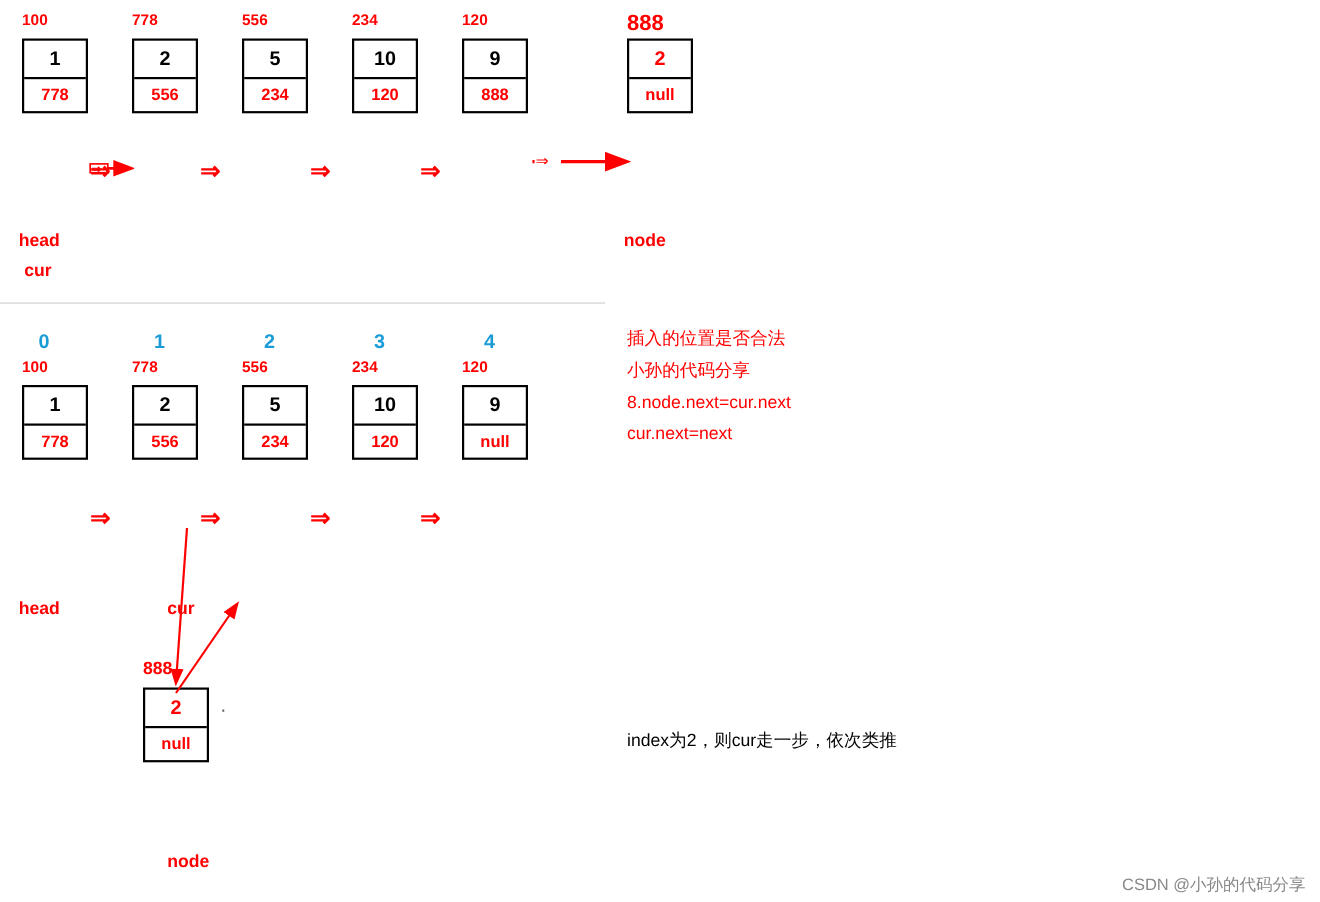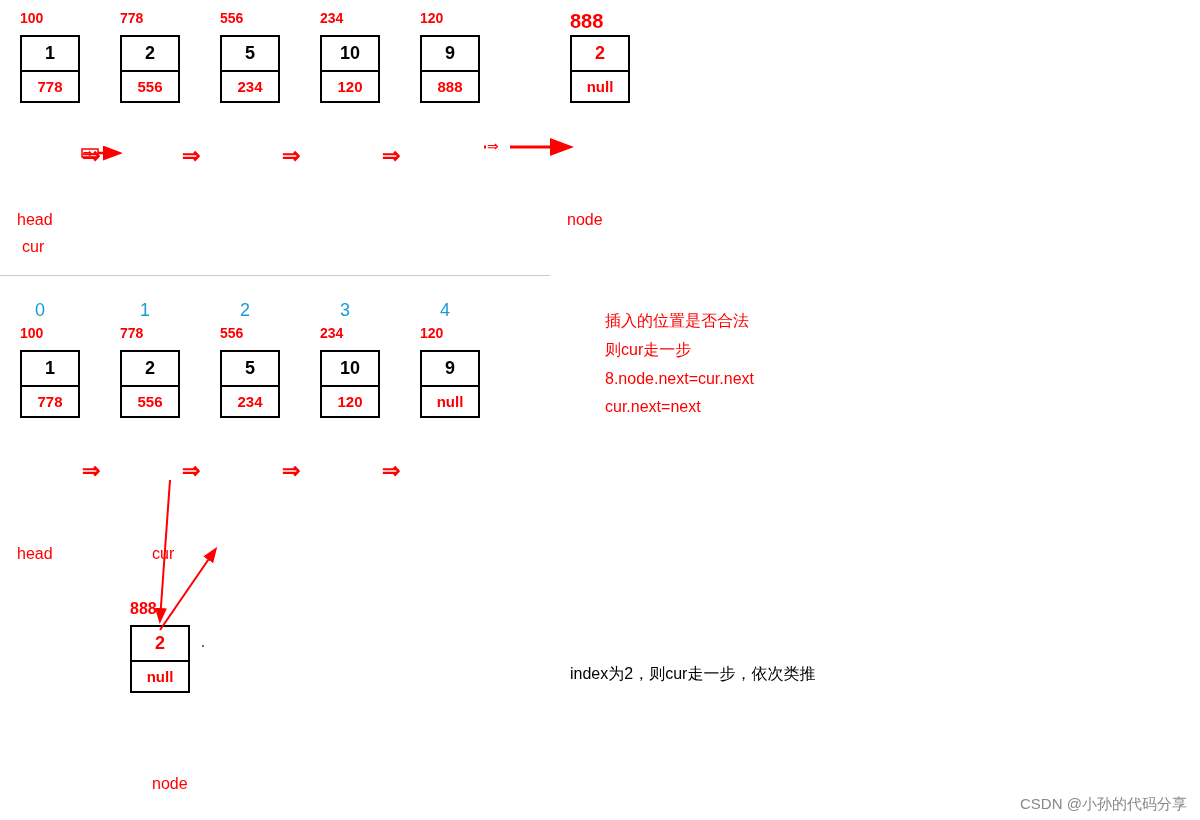--- a/index.html
+++ b/index.html
@@ -47,21 +47,21 @@
     .addr-label {
       position: absolute;
       font-size: 14px;
       color: red;
       font-weight: bold;
     }
     .text-label {
       position: absolute;
       font-size: 16px;
       color: red;
-      font-weight: normal;
+      font-weight: bold;
     }
     .text-label.blue {
       color: #1a9cd8;
     }
     .info-text {
       position: absolute;
       font-size: 16px;
       color: red;
       line-height: 1.8;
     }
@@ -207,23 +207,23 @@
       <marker id="ah4" markerWidth="8" markerHeight="8" refX="6" refY="3" orient="auto">
         <path d="M0,0 L0,6 L8,3 z" fill="red"></path>
       </marker>
     </defs>
 
     <line x1="40" y1="10" x2="30" y2="150" stroke="red" stroke-width="2" marker-end="url(#ah4)"></line>
   </svg>
 
   <span style="position:absolute; left:200px; top:635px; font-size:18px; color:#555;">·</span>
 
-  <div class="info-text" style="left:570px; top:307px;margin-left:35px;">
+  <div class="info-text" style="left:570px; top:295px;">
     <div>插入的位置是否合法</div>
-    <div>则cur走一步</div>
+    <div>小孙的代码分享</div>
     <div> 8.node.next=cur.next</div>
     <div>   cur.next=next</div>
   </div>
   <div class="info-text" style="left:570px; top:660px; color:#000;">index为2，则cur走一步，依次类推</div>
 
   <span class="csdn-label" style="left:1020px; top:795px;">CSDN @小孙的代码分享</span>
 
 </div>
 
 </body></html>

